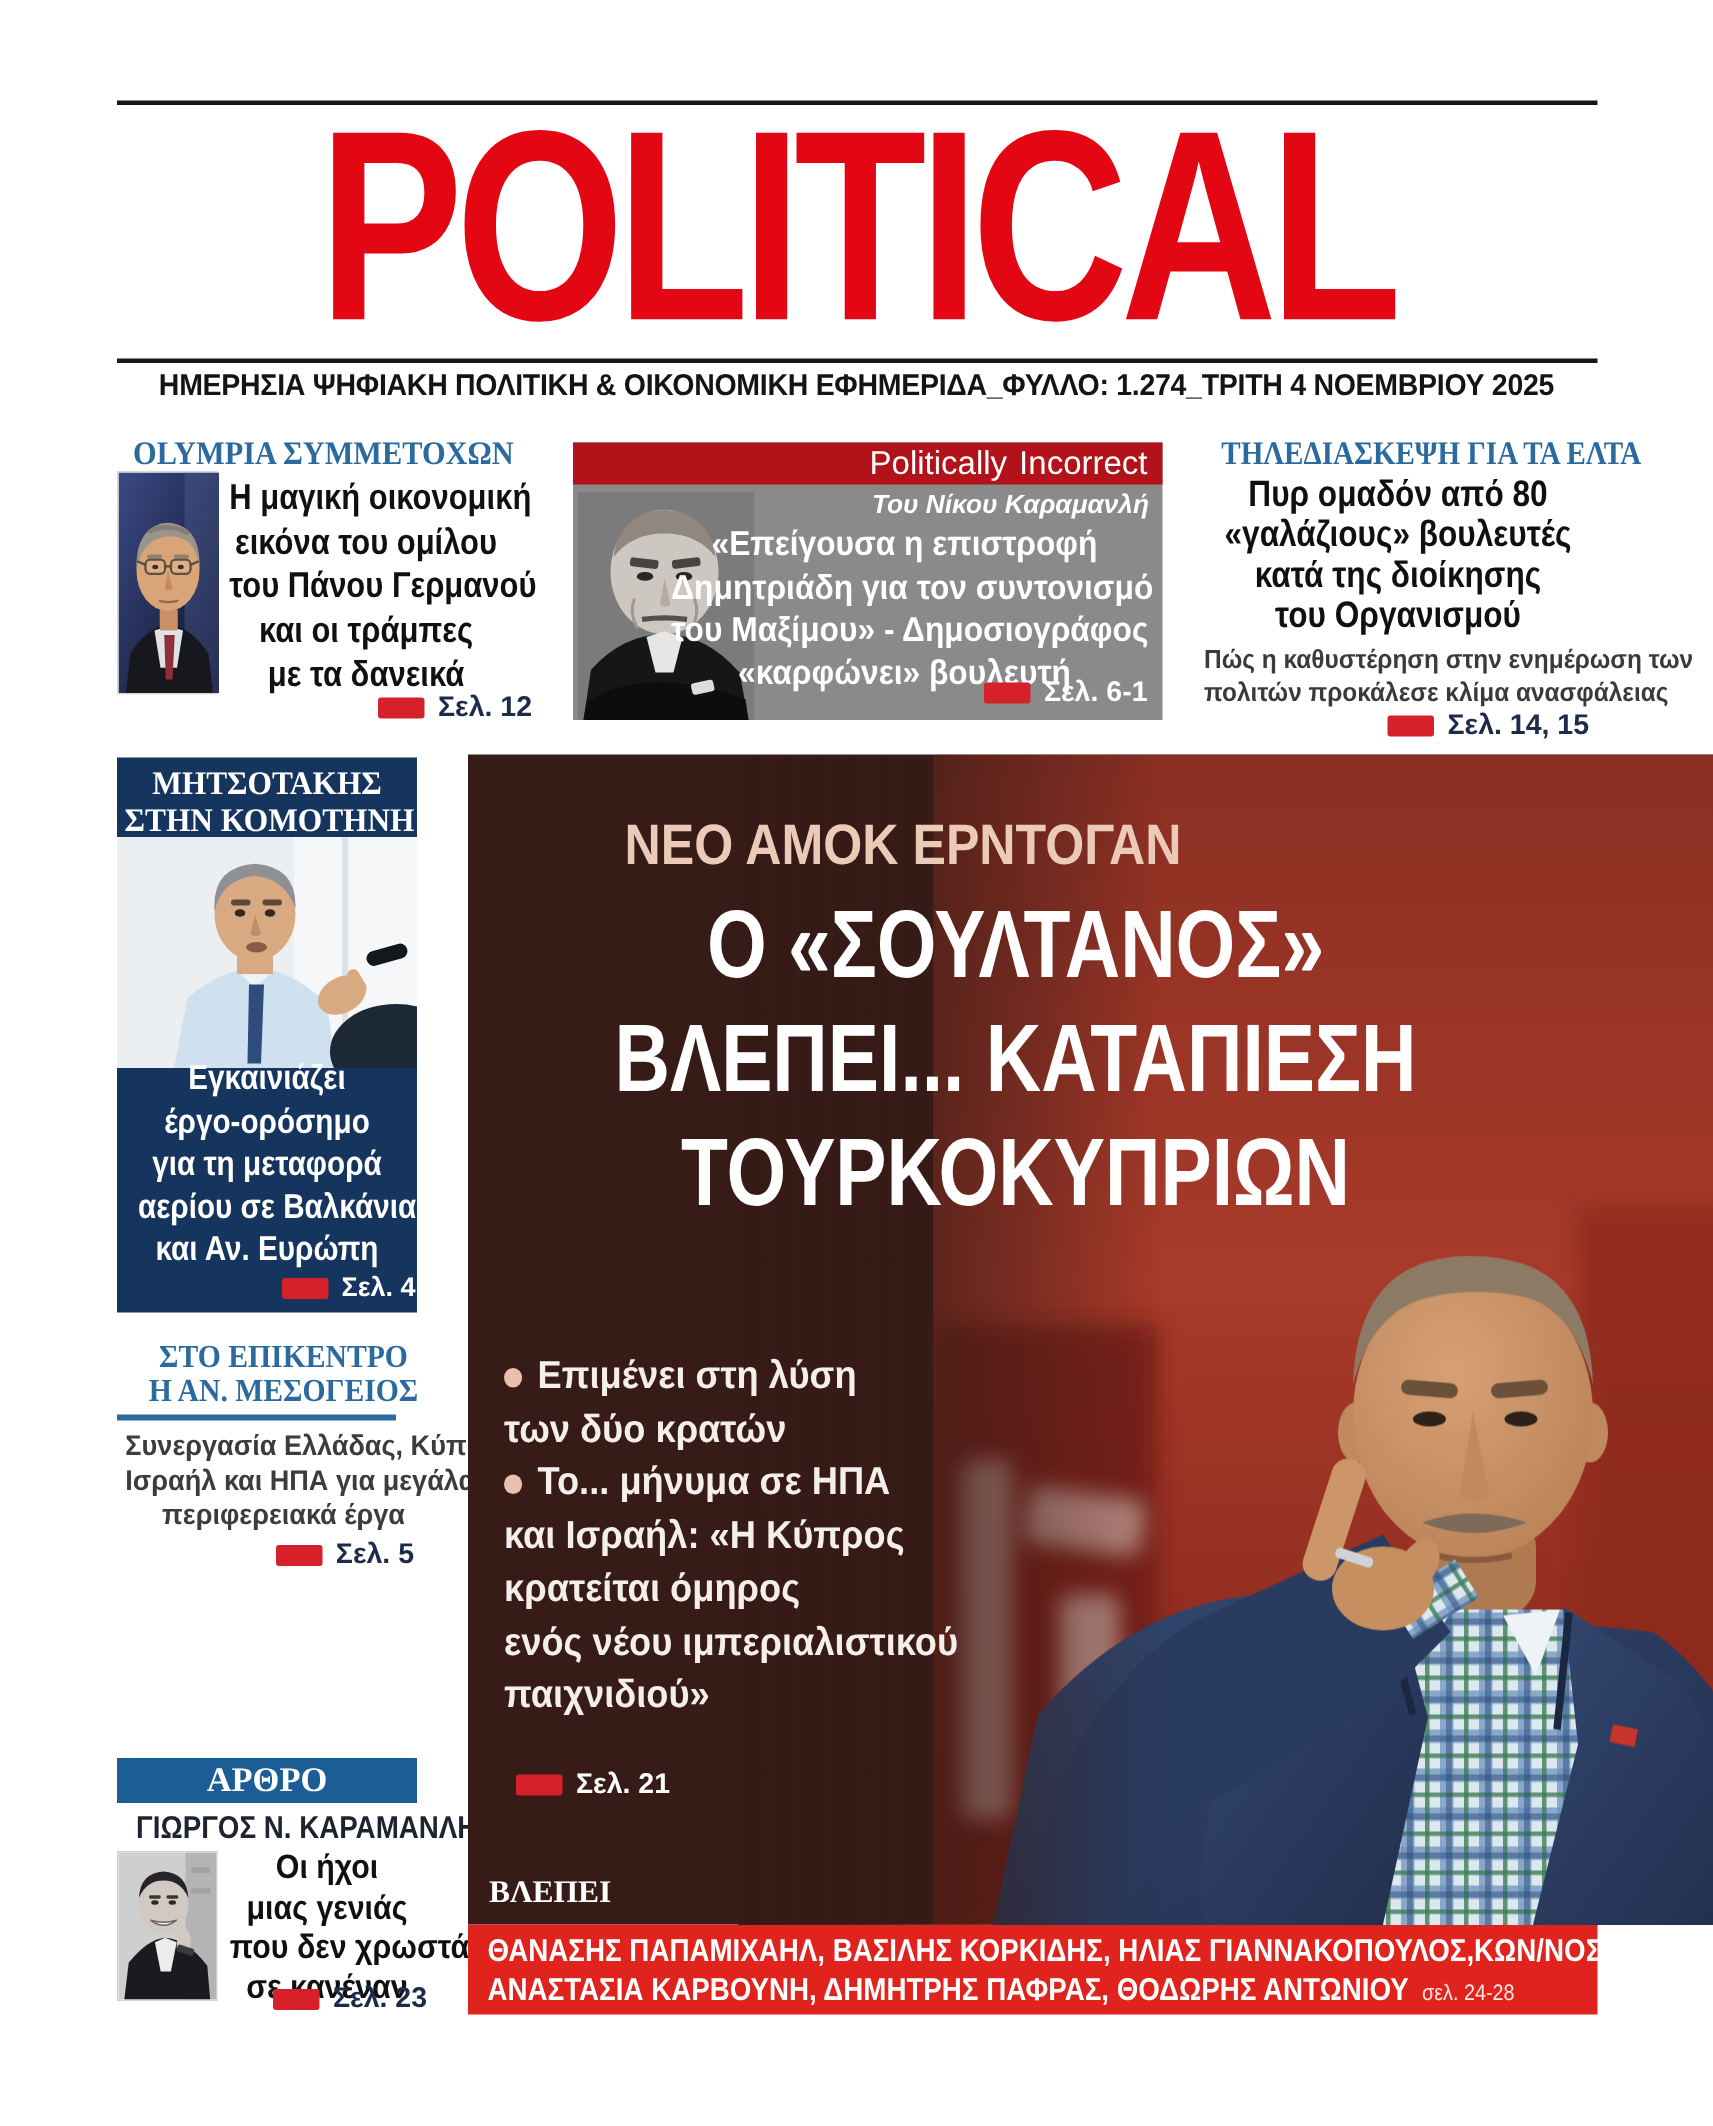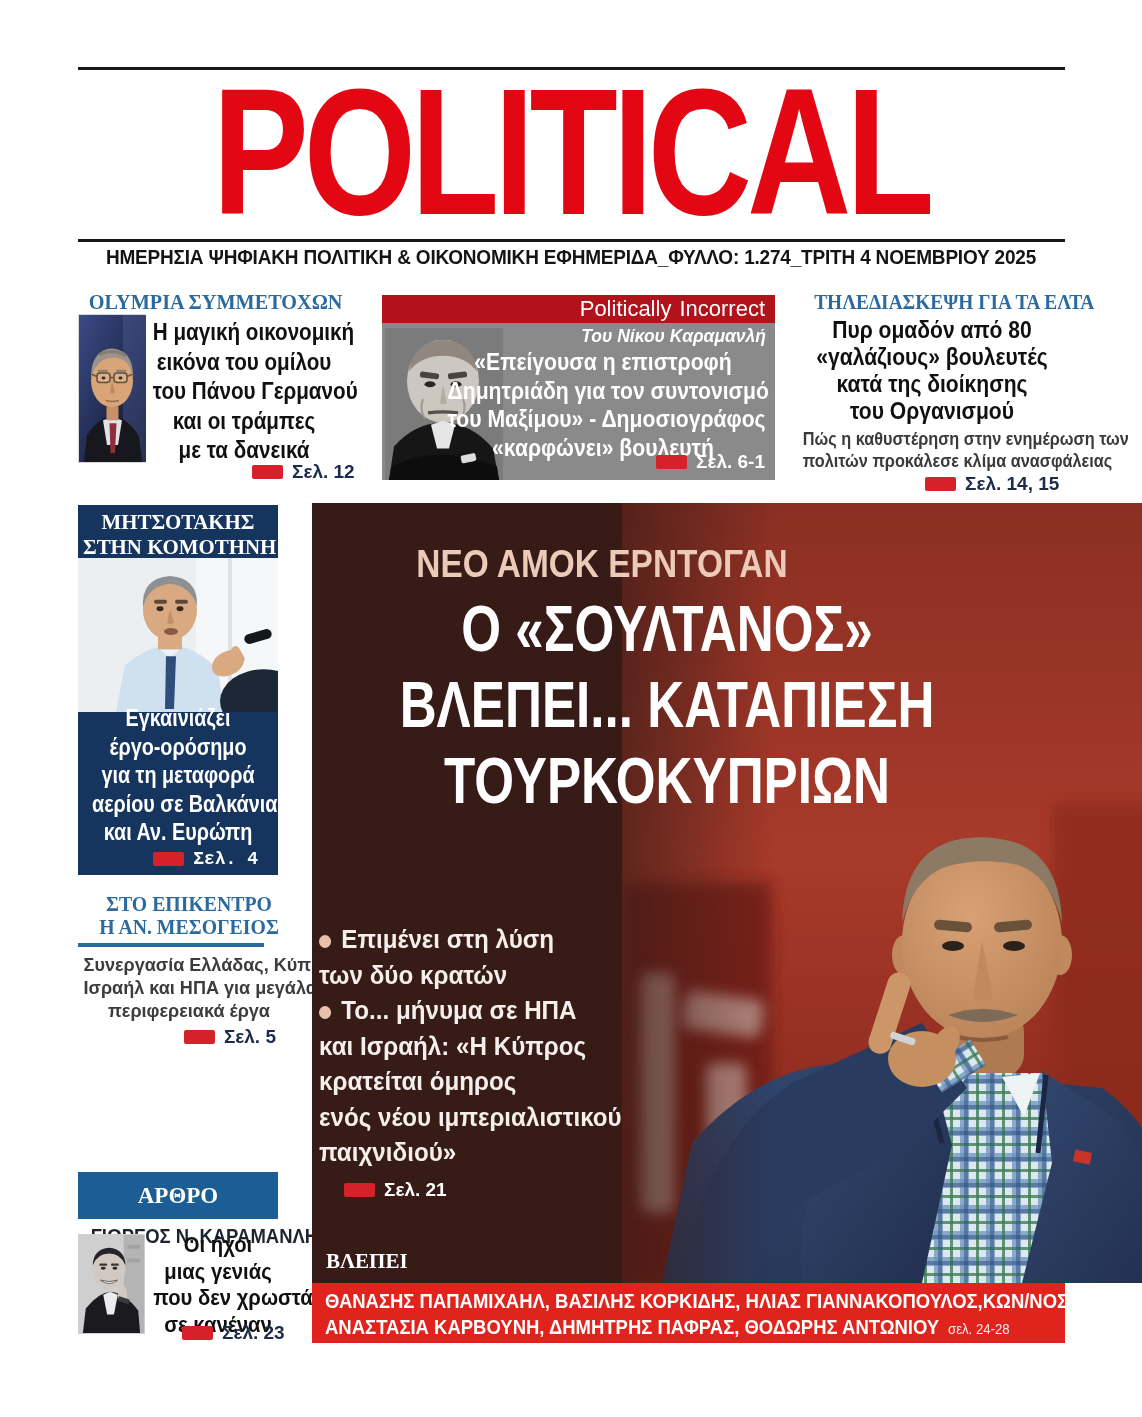--- a/index.html
+++ b/index.html
@@ -57,59 +57,59 @@
   .tr-tag{left:925px;top:473px;}
 
   
   .mits-box{left:78px;top:505px;width:200px;height:370px;background:#16355e;}
   .mits-header{position:absolute;top:5px;left:0;width:100%;}
   .mits-header .hl{font-family:"Liberation Serif","DejaVu Serif",serif;color:#fff;
                    font-size:22px;line-height:24.5px;transform:scaleX(.95);}
   .mits-photo{position:absolute;top:53px;left:0;width:200px;height:154px;}
   .mits-body{position:absolute;top:199px;left:0;width:100%;}
   .mits-body .hl{color:#fff;font-size:23px;line-height:28.5px;transform:scaleX(.86);}
-  .mits-tag{position:absolute;right:20px;bottom:6px;font-family:Liberation Mono, monospace;}
+  .mits-tag{position:absolute;right:1px;bottom:6px;}
   .mits-tag .ptag-text{font-size:18px;}
 
   
   .em{left:78px;top:893px;width:222px;}
   .em-kicker .hl{font-family:"Liberation Serif","DejaVu Serif",serif;color:#2b6a9e;
                  font-size:21.5px;line-height:23px;transform:scaleX(.92);}
   .em-underline{width:186px;height:4px;background:#2b6a9e;margin:4px auto 0 0;}
   .em-headline{margin-top:6px;}
   .em-headline .hl{font-size:25.5px;line-height:28.5px;transform:scaleX(.88);}
   .em-deck{margin-top:6px;}
   .em-deck .hl{font-size:19px;line-height:23px;font-weight:600;color:#3c3c3c;transform:scaleX(.95);}
   .em-tagrow{display:flex;justify-content:flex-end;padding-right:24px;margin-top:4px;}
 
   
   .ar{left:78px;top:1172px;width:212px;}
-  .ar-bar{width:200px;height:47px;background:#1b5d94;display:flex;align-items:center;justify-content:center;}
+  .ar-bar{width:200px;height:30px;background:#1b5d94;display:flex;align-items:center;justify-content:center;}
   .ar-bar span{font-family:"Liberation Serif","DejaVu Serif",serif;font-weight:bold;
                color:#fff;font-size:23px;}
   .ar-author{margin-top:5px;text-align:center;font-size:21px;font-weight:700;color:#1d2430;
              white-space:nowrap;transform:scaleX(.88);transform-origin:50% 50%;}
   .ar-photo{position:absolute;left:0;top:62px;width:67px;height:100px;border:1px solid #cfcfcf;box-sizing:border-box;}
   .ar-headline{position:absolute;left:68px;top:60px;width:144px;}
   .ar-headline .hl{font-size:22.5px;line-height:26.5px;transform:scaleX(.9);}
   .ar-tag{position:absolute;left:104px;top:150px;}
 
   
   .main-box{left:312px;top:503px;width:753px;height:840px;}
   .main-photo-area{position:absolute;top:0;left:0;width:870px;height:780px;
                    background:#371b17;overflow:hidden;}
   .erdo-svg{position:absolute;right:0;top:0;width:560px;height:780px;}
   .erdo-fade{position:absolute;left:180px;top:0;width:280px;height:780px;
              background:linear-gradient(90deg,#371b17 0%,rgba(55,27,23,.85) 30%,rgba(55,27,23,0) 100%);}
   .main-kicker{position:absolute;left:0;top:40px;width:580px;text-align:center;
                color:#eccab8;font-size:38px;font-weight:700;white-space:nowrap;
                transform:scaleX(.88);transform-origin:50% 50%;}
-  .main-headline{position:absolute;left:0;top:88px;width:710px;}
+  .main-headline{position:absolute;left:10px;top:88px;width:710px;}
   .main-headline .hl{color:#fff;font-size:64px;line-height:76px;transform:scaleX(.8);}
-  .main-bullets{position:absolute;left:7px;top:396px;width:360px;margin-top:23px;}
+  .main-bullets{position:absolute;left:24px;top:396px;width:360px;}
   .bl{display:block;white-space:nowrap;color:#f5efec;font-size:26px;line-height:35.5px;
       font-weight:600;transform:scaleX(.93);transform-origin:0 50%;}
   .dot{display:inline-block;width:13px;height:13px;border-radius:50%;background:#e9bfae;
        margin-right:11px;}
   .main-tag{position:absolute;left:32px;top:676px;}
   .main-tag .ptag-text{font-size:19px;}
   .arthra-label{position:absolute;left:14px;top:746px;color:#fff;font-size:21px;
                 font-family:"Liberation Serif","DejaVu Serif",serif;font-weight:bold;}
   .names-bar{position:absolute;left:0;top:780px;width:753px;height:60px;background:#e0231c;
              box-sizing:border-box;padding:5px 13px;}

